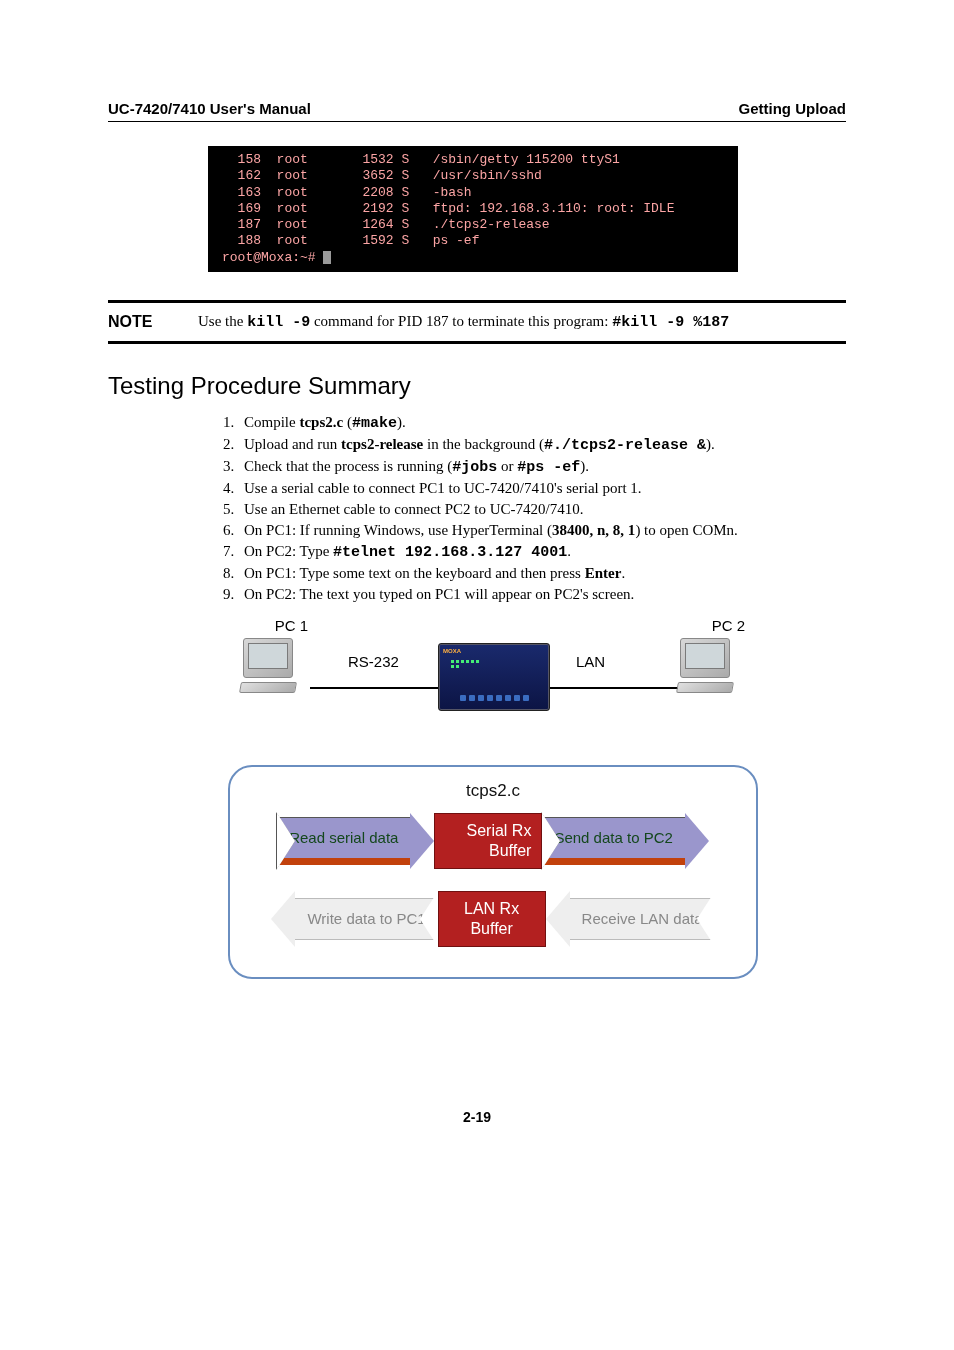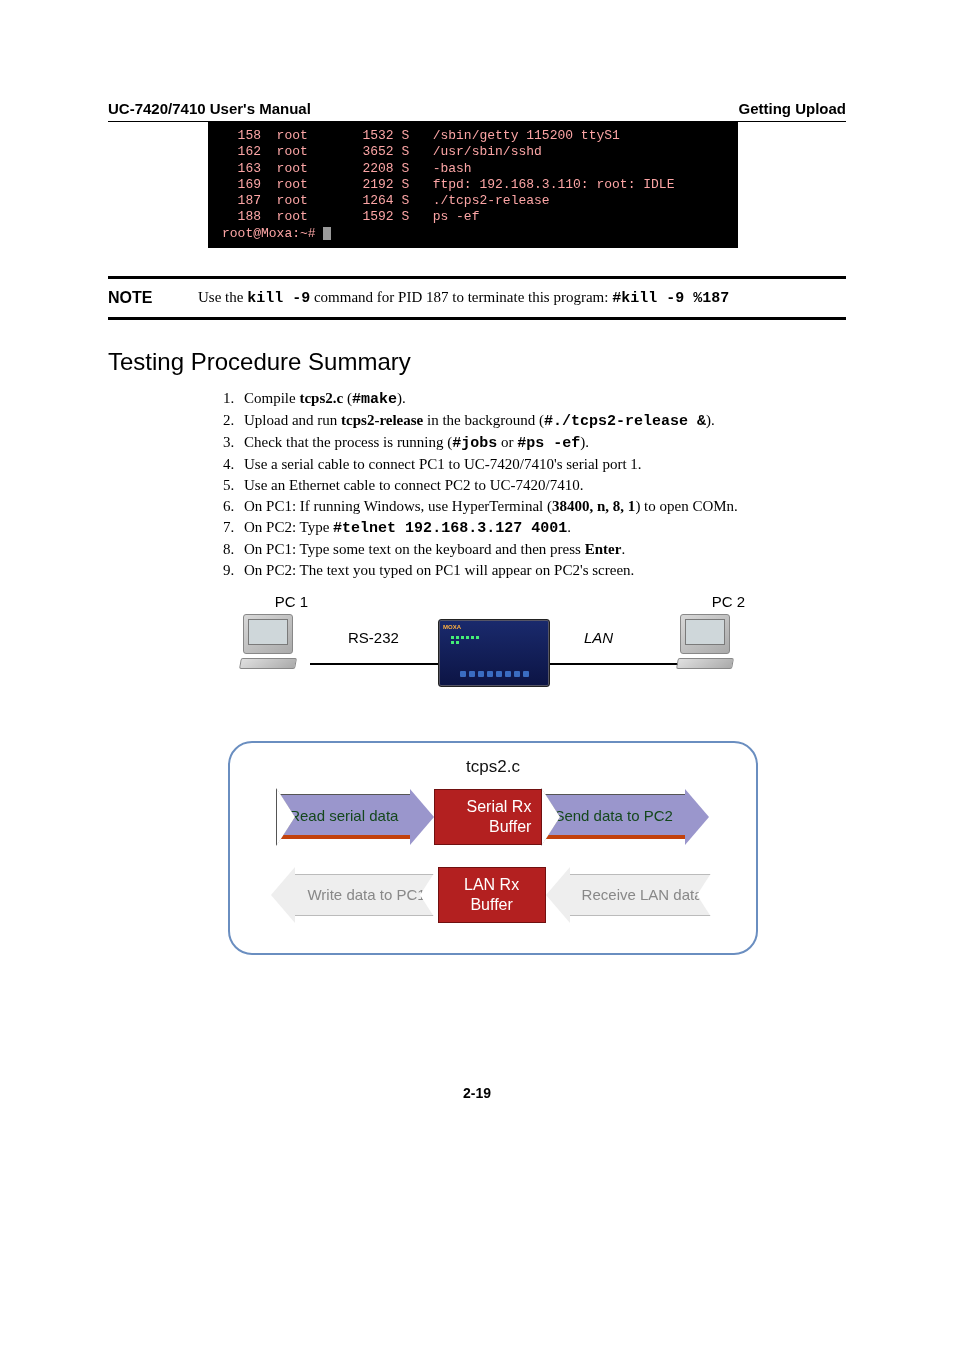--- a/index.html
+++ b/index.html
@@ -14,20 +14,21 @@
     padding: 100px 108px 40px 108px;
   }
   .header {
     display: flex;
     justify-content: space-between;
     font-family: Arial, Helvetica, sans-serif;
     font-weight: bold;
     font-size: 15px;
     border-bottom: 1px solid #000;
     padding-bottom: 4px;
+    margin-bottom: 24px;
   }
   .terminal {
     background: #000;
     color: #fca5a5;
     font-family: "Courier New", monospace;
     font-size: 13px;
     line-height: 1.25;
     white-space: pre;
     padding: 6px 6px 6px 14px;
     margin-left: 100px;
@@ -206,21 +207,21 @@
     color: #14471c;
     font-size: 15px;
   }
   .arrow-body {
     height: 40px;
     display: flex;
     align-items: center;
     padding: 0 12px;
     white-space: nowrap;
   }
-  .arrow-purple .arrow-body { background: #9a96cc; border-top:1px solid #555; border-bottom:4px solid #c2410c; }
+  .arrow-purple .arrow-body { background: #9a96cc; border-top:1px solid #555; border-bottom:7px solid #c2410c; }
   .arrow-gray .arrow-body { background: #eee; border-top:1px solid #bbb; border-bottom:1px solid #bbb; color:#888; }
   .arrow-head-r, .arrow-head-l, .arrow-tail-r, .arrow-tail-l {
     width: 0; height: 0;
   }
   .arrow-purple .arrow-head-r {
     border-top: 28px solid transparent;
     border-bottom: 28px solid transparent;
     border-left: 24px solid #9a96cc;
   }
   .arrow-purple .arrow-tail-l {
@@ -338,21 +339,21 @@
             <span></span>
             <span></span>
             <span></span>
             <span></span>
             <span></span>
             <span></span>
             <span></span>
           </div>
       </div>
 
-      <div class="conn-label" style="left:356px; top:36px;font-style:italic;">LAN</div>
+      <div class="conn-label" style="left:348px; top:36px;">LAN</div>
       <div class="conn-line" style="left:322px; top:70px; width:128px;"></div>
 
       <div class="pc" style="left:437px; top:0;">
         <div class="pc-label">PC 2</div>
         <div class="monitor"></div>
         <div class="kb"></div>
       </div>
     </div>
 
     <div class="flowbox">

